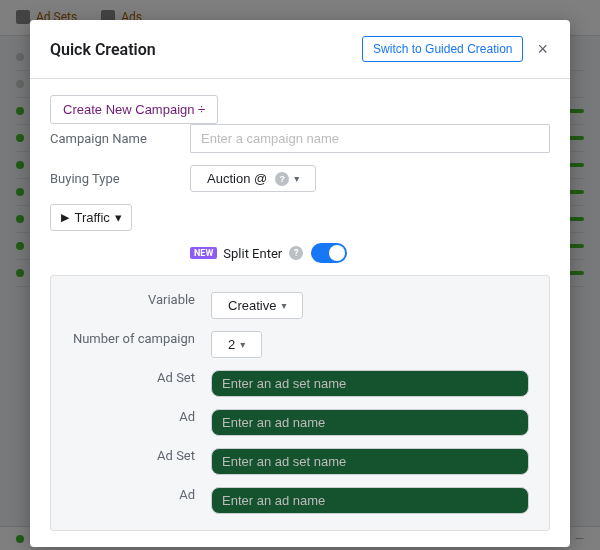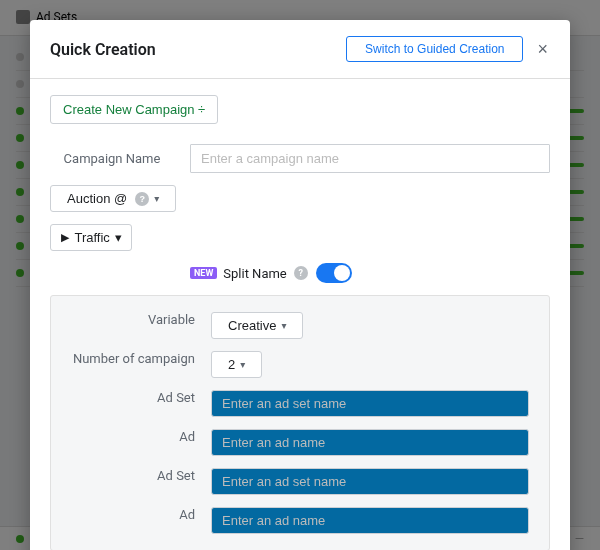--- a/index.html
+++ b/index.html
@@ -25,21 +25,21 @@
       background: #fff;
       border-bottom: 1px solid #ddd;
       padding: 0 16px;
       height: 36px;
       align-items: center;
       gap: 24px;
     }
 
     .bg-tab {
       font-size: 12px;
-      color: #000000;
+      color: #a16207;
       display: flex;
       align-items: center;
       gap: 6px;
       height: 100%;
       border-bottom: 2px solid transparent;
       cursor: pointer;
     }
 
     .bg-tab-icon {
       width: 14px;
@@ -119,21 +119,21 @@
       display: flex;
       align-items: center;
       gap: 12px;
     }
 
     .switch-guided-btn {
       background: none;
       border: 1px solid #1877f2;
       color: #1877f2;
       font-size: 12px;
-      padding: 5px 18px;
+      padding: 5px 10px;
       border-radius: 3px;
       cursor: pointer;
       font-weight: 500;
     }
 
     .close-btn {
       background: none;
       border: none;
       cursor: pointer;
       color: #606770;
@@ -142,40 +142,40 @@
       padding: 0 2px;
     }
 
     .modal-body {
       padding: 16px 20px;
     }
 
     .create-campaign-btn {
       background: #fff;
       border: 1px solid #ccd0d5;
-      color: #15803d;
+      color: #701a75;
       font-size: 13px;
       padding: 6px 12px;
       border-radius: 3px;
       cursor: pointer;
-      margin-bottom: 20px;
+      margin-bottom: 0;
       display: inline-flex;
       align-items: center;
       gap: 6px;
     }
 
     .form-row {
       display: flex;
       align-items: center;
       margin-bottom: 12px;
     }
 
     .form-label {
       width: 140px;
-      text-align: center;
+      text-align: left;
       padding-right: 16px;
       font-size: 13px;
       color: #606770;
       flex-shrink: 0;
     }
 
     .form-control {
       flex: 1;
       border: 1px solid #ccd0d5;
       border-radius: 1px;
@@ -317,26 +317,26 @@
       text-align: right;
       padding-right: 16px;
       font-size: 13px;
       color: #606770;
       flex-shrink: 0;
     }
 
     .split-input {
       flex: 1;
       border: 1px solid #ccd0d5;
-      border-radius: 3px;
+      border-radius: 8px;
       padding: 5px 10px;
       font-size: 13px;
       color: #bbb;
       outline: none;
-      background: #0369a1;
+      background: #14532d;
     }
 
     .split-input::placeholder {
       color: #bbb;
     }
 
     .completed-row {
       position: absolute;
       bottom: 0;
       left: 0;
@@ -353,20 +353,24 @@
     }
   </style>
 </head>
 <body>
 
 <div class="bg-table">
   <div class="bg-tabs">
     <div class="bg-tab">
       <span class="bg-tab-icon"></span>
       <span>Ad Sets</span>
+    </div>
+    <div class="bg-tab">
+      <span class="bg-tab-icon"></span>
+      <span>Ads</span>
     </div>
   </div>
   <div class="bg-content">
     <div class="bg-row">
       <div class="bg-dot"></div>
       <span>Not D</span>
         <span style="color:#aaa; font-size:11px;">&nbsp;Acco</span>
     </div>
     <div class="bg-row">
       <div class="bg-dot"></div>
@@ -433,40 +437,41 @@
       <button class="create-campaign-btn">Create New Campaign ÷</button>
 
       
       <div class="form-row">
         <label class="form-label">Campaign Name</label>
         <input class="form-control" type="text" placeholder="Enter a campaign name" style="">
       </div>
 
       
       <div class="form-row">
+        <label class="form-label">Buying Type</label>
         <button class="select-btn">
           <span>Auction @</span>
           <span class="help-icon">?</span>
           <span class="arrow">▾</span>
         </button>
       </div>
 
       
       <div class="form-row">
         <button class="traffic-btn">
           <span class="traffic-icon">▶</span>
           <span>Traffic</span>
           <span class="arrow">▾</span>
         </button>
       </div>
 
       
       <div class="split-test-row">
         <span class="new-badge">NEW</span>
-        <span class="split-test-label">Split Name</span>
+        <span class="split-test-label">Split Enter</span>
         <span class="help-icon">?</span>
         <label class="toggle-switch">
           <input type="checkbox" checked="" style="">
           <span class="toggle-slider"></span>
         </label>
       </div>
 
       
       <div class="split-section">
 

